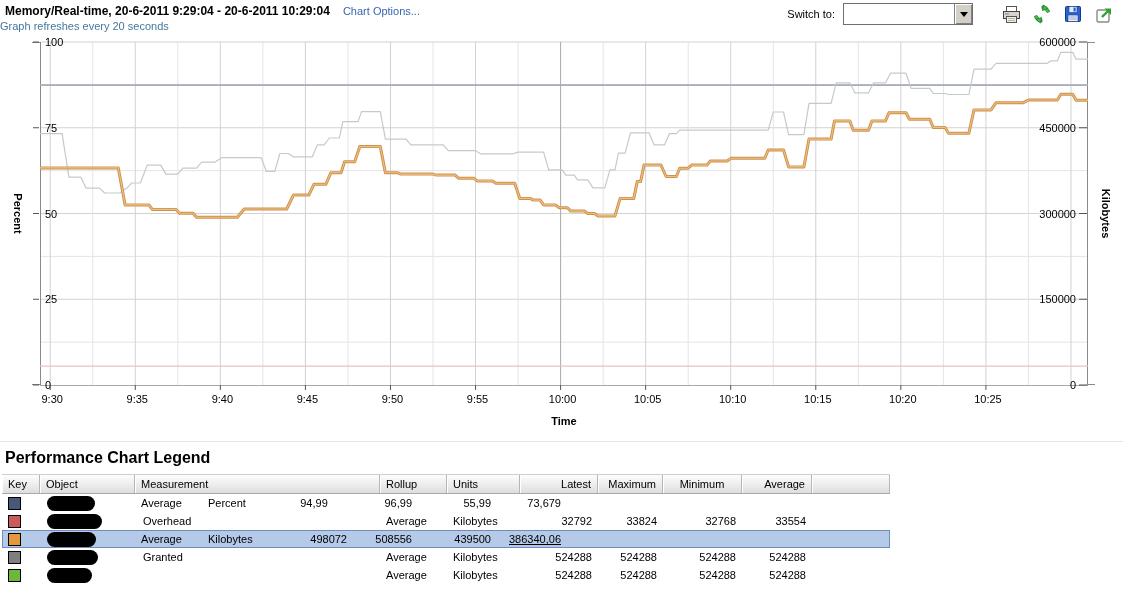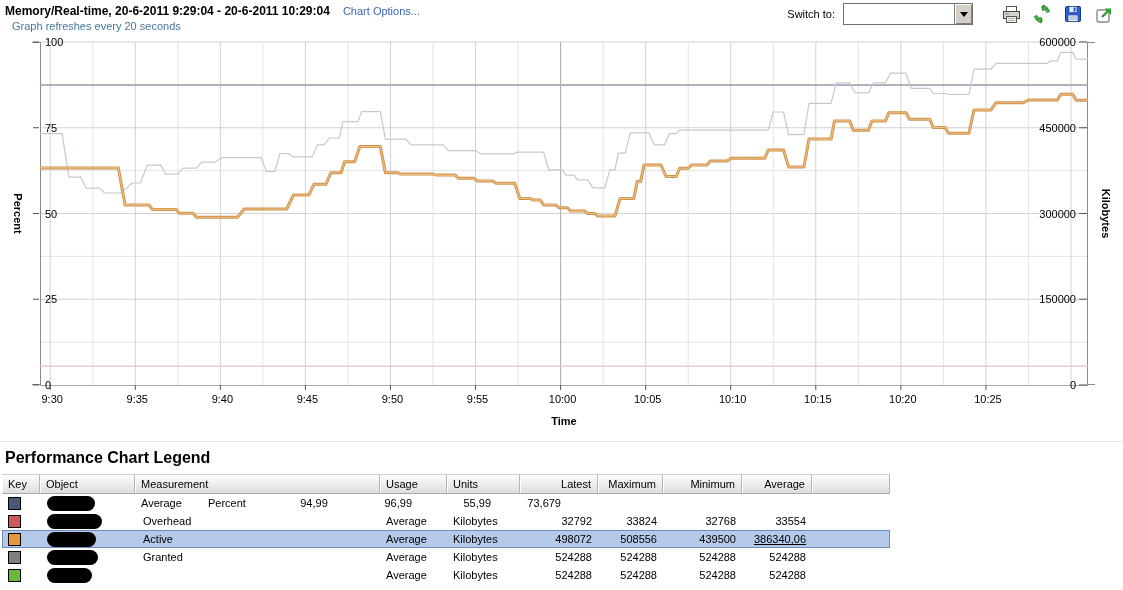--- a/index.html
+++ b/index.html
@@ -3,21 +3,21 @@
 <meta charset="utf-8">
 <style>
   html,body{margin:0;padding:0;background:#fff;width:1123px;height:590px;overflow:hidden;
     font-family:"Liberation Sans","DejaVu Sans",sans-serif;font-size:11px;color:#000;}
   .app{position:relative;width:1123px;height:590px;}
   
   .topbar{position:absolute;left:0;top:0;width:1123px;height:34px;}
   .title-line{position:absolute;left:5px;top:4px;white-space:nowrap;}
   .chart-title{font-weight:bold;font-size:12px;}
   .chart-options{color:#3a66b0;font-size:11px;margin-left:10px;cursor:pointer;text-decoration:none;}
-  .subtitle{position:absolute;left:12px;top:20px;color:#44789e;font-size:11px;}
+  .subtitle{position:absolute;left:0;top:20px;color:#44789e;font-size:11px;}
   .controls{position:absolute;right:8px;top:2px;height:24px;display:flex;align-items:center;}
   .switch-label{margin-right:8px;}
   .combo{width:128px;height:20px;border:1px solid #707070;background:#fff;display:flex;margin-right:18px;}
   .combo-field{flex:1;background:#fff;}
   .combo-btn{width:17px;background:#d4d0c8;border-left:1px solid #808080;
     box-shadow:inset 1px 1px 0 #fff, inset -1px -1px 0 #808080;display:flex;align-items:center;justify-content:center;cursor:pointer;}
   .combo-arrow{width:0;height:0;border-left:4px solid transparent;border-right:4px solid transparent;border-top:5px solid #000;}
   .iconbtn{width:22px;height:22px;margin-left:9px;display:flex;align-items:center;justify-content:center;cursor:pointer;}
   
   #chart-wrap{position:absolute;left:0;top:30px;width:1123px;height:415px;}
@@ -188,25 +188,25 @@
         <polyline points="40.0,137.9 118.3,137.9 125.1,174.9 148.9,174.9 152.3,179.4 176.1,179.4 179.5,183.2 193.1,183.2 196.5,187.2 237.4,187.2 244.2,179.0 286.7,179.0 293.5,165.0 308.8,165.0 313.9,154.3 325.8,154.3 330.9,142.7 341.1,142.7 344.5,131.7 354.7,131.7 359.8,116.6 380.3,116.6 385.4,142.7 397.3,142.7 400.7,144.1 433.0,144.1 436.4,145.1 455.1,145.1 458.5,148.2 473.8,148.2 477.2,150.9 492.5,150.9 495.9,153.3 514.7,153.3 519.8,168.4 530.0,168.4 533.4,170.1 540.2,170.1 543.6,174.9 555.5,174.9 558.9,177.7 567.4,177.7 570.8,181.1 584.4,181.1 587.8,183.5 594.6,183.5 598.0,185.9 615.0,185.9 620.1,168.4 633.8,168.4 637.2,151.6 640.6,151.6 644.0,135.1 661.0,135.1 666.1,146.5 676.3,146.5 679.7,138.2 688.2,138.2 691.6,135.1 706.9,135.1 710.3,131.0 727.3,131.0 730.7,128.3 764.8,128.3 768.2,120.0 783.5,120.0 788.6,136.9 803.9,136.9 809.0,109.1 831.1,109.1 834.5,90.9 849.8,90.9 853.2,100.2 868.5,100.2 871.9,90.9 885.5,90.9 888.9,82.7 906.0,82.7 909.4,89.2 929.8,89.2 933.2,97.4 945.1,97.4 948.5,103.2 968.9,103.2 974.0,79.9 991.0,79.9 996.1,72.7 1023.4,72.7 1028.5,70.0 1057.4,70.0 1060.8,64.3 1072.7,64.3 1076.1,70.3 1088.0,70.3" fill="none" stroke="#ecc089" stroke-width="1.1" stroke-linejoin="round"></polyline>
       </svg></div>
 
   <div class="splitline"></div>
   <div class="legend-heading">Performance Chart Legend</div>
   <div id="legend-table">
       <div class="lt-header">
         <div class="lt-hcell" style="width: 38px;">Key</div>
         <div class="lt-hcell" style="width: 95px;">Object</div>
         <div class="lt-hcell" style="width: 245px;">Measurement</div>
-        <div class="lt-hcell" style="width: 67px;">Usage</div>
+        <div class="lt-hcell" style="width: 67px;">Rollup</div>
         <div class="lt-hcell" style="width: 73px;">Units</div>
         <div class="lt-hcell num" style="width: 78px;">Latest</div>
         <div class="lt-hcell num" style="width: 65px;">Maximum</div>
-        <div class="lt-hcell num" style="width: 79px;">Minimum</div>
+        <div class="lt-hcell num" style="width: 79px; text-align: center;">Minimum</div>
         <div class="lt-hcell num" style="width: 70px;">Average</div>
         <div class="lt-hcell" style="width: 78px;"></div>
       </div>
       <div class="lt-row">
         <div class="lt-cell" style="width: 38px; padding: 0px;">
           <div class="keysq" style="background: rgb(74, 88, 120);"></div>
         </div>
         <div class="lt-cell" style="width: 95px; padding: 0px;">
           <div class="blob" style="width: 48px;"></div>
         </div>
@@ -234,21 +234,20 @@
         <div class="lt-cell num" style="width: 70px;">33554</div>
         <div class="lt-cell" style="width: 78px;"></div>
       </div>
       <div class="lt-row selected">
         <div class="lt-cell" style="width: 38px; padding: 0px;">
           <div class="keysq" style="background: rgb(230, 151, 60);"></div>
         </div>
         <div class="lt-cell" style="width: 95px; padding: 0px;">
           <div class="blob" style="width: 49px;"></div>
         </div>
-        <div class="lt-cell" style="width: 245px; padding-left: 8px;">Active</div>
         <div class="lt-cell" style="width: 67px;">Average</div>
         <div class="lt-cell" style="width: 73px;">Kilobytes</div>
         <div class="lt-cell num" style="width: 78px;">498072</div>
         <div class="lt-cell num" style="width: 65px;">508556</div>
         <div class="lt-cell num" style="width: 79px;">439500</div>
         <div class="lt-cell num" style="width: 70px; text-decoration: underline;">386340,06</div>
         <div class="lt-cell" style="width: 78px;"></div>
       </div>
       <div class="lt-row">
         <div class="lt-cell" style="width: 38px; padding: 0px;">

